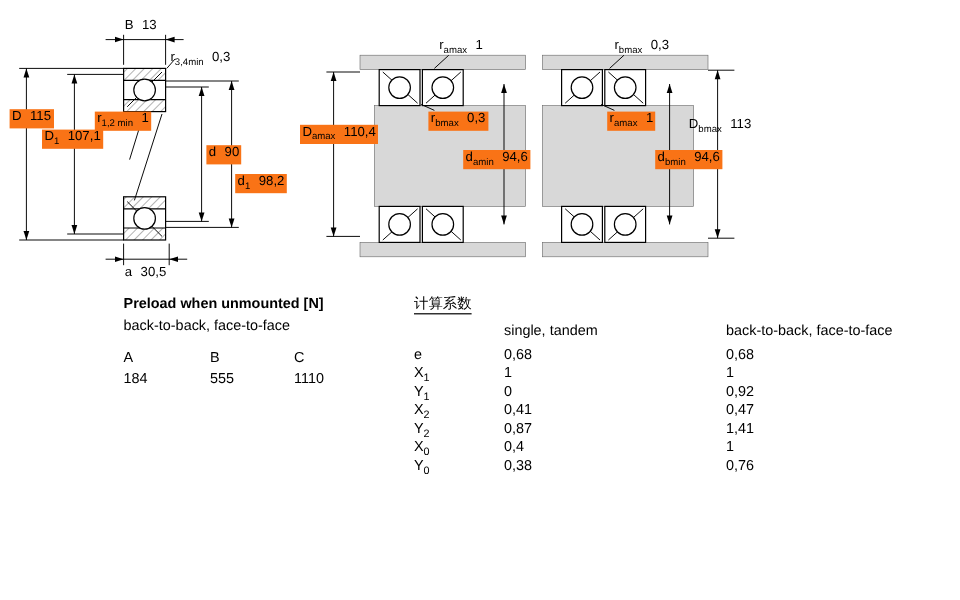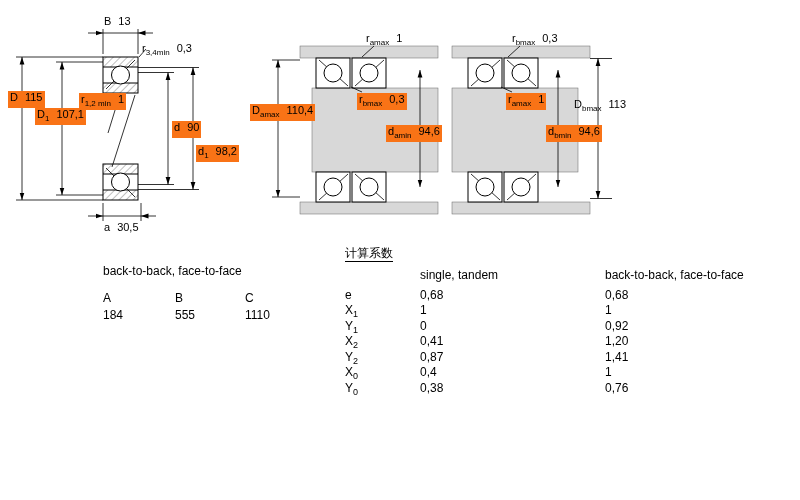--- a/index.html
+++ b/index.html
@@ -206,20 +206,21 @@
   <div class="lbl bg" style="left:506px;top:93px">
     <span>r</span><sub>amax</sub><span class="v">1</span>
   </div>
   <div class="lbl" style="left:574px;top:98px">
     <span>D</span><sub>bmax</sub><span class="v">113</span>
   </div>
   <div class="lbl bg" style="left:546px;top:125px">
     <span>d</span><sub>bmin</sub><span class="v">94,6</span>
   </div>
 
+  <div class="t b" style="left:103px;top:246px">Preload when unmounted [N]</div>
   <div class="t" style="left:103px;top:264px">back-to-back, face-to-face</div>
   <div class="t" style="left:103px;top:291px">A</div>
   <div class="t" style="left:175px;top:291px">B</div>
   <div class="t" style="left:245px;top:291px">C</div>
   <div class="t" style="left:103px;top:308px">184</div>
   <div class="t" style="left:175px;top:308px">555</div>
   <div class="t" style="left:245px;top:308px">1110</div>
 
   <div class="t" style="left:345px;top:246px"><span class="ul">计算系数</span></div>
   <div class="t" style="left:420px;top:268px">single, tandem</div>
@@ -232,21 +233,21 @@
   <div class="t" style="left:345px;top:303px"><span>X</span><sub>1</sub></div>
   <div class="t" style="left:420px;top:303px">1</div>
   <div class="t" style="left:605px;top:303px">1</div>
 
   <div class="t" style="left:345px;top:319px"><span>Y</span><sub>1</sub></div>
   <div class="t" style="left:420px;top:319px">0</div>
   <div class="t" style="left:605px;top:319px">0,92</div>
 
   <div class="t" style="left:345px;top:334px"><span>X</span><sub>2</sub></div>
   <div class="t" style="left:420px;top:334px">0,41</div>
-  <div class="t" style="left:605px;top:334px">1,20</div>
+  <div class="t" style="left:605px;top:334px">0,47</div>
 
   <div class="t" style="left:345px;top:350px"><span>Y</span><sub>2</sub></div>
   <div class="t" style="left:420px;top:350px">0,87</div>
   <div class="t" style="left:605px;top:350px">1,41</div>
 
   <div class="t" style="left:345px;top:365px"><span>X</span><sub>0</sub></div>
   <div class="t" style="left:420px;top:365px">0,4</div>
   <div class="t" style="left:605px;top:365px">1</div>
 
   <div class="t" style="left:345px;top:381px"><span>Y</span><sub>0</sub></div>

